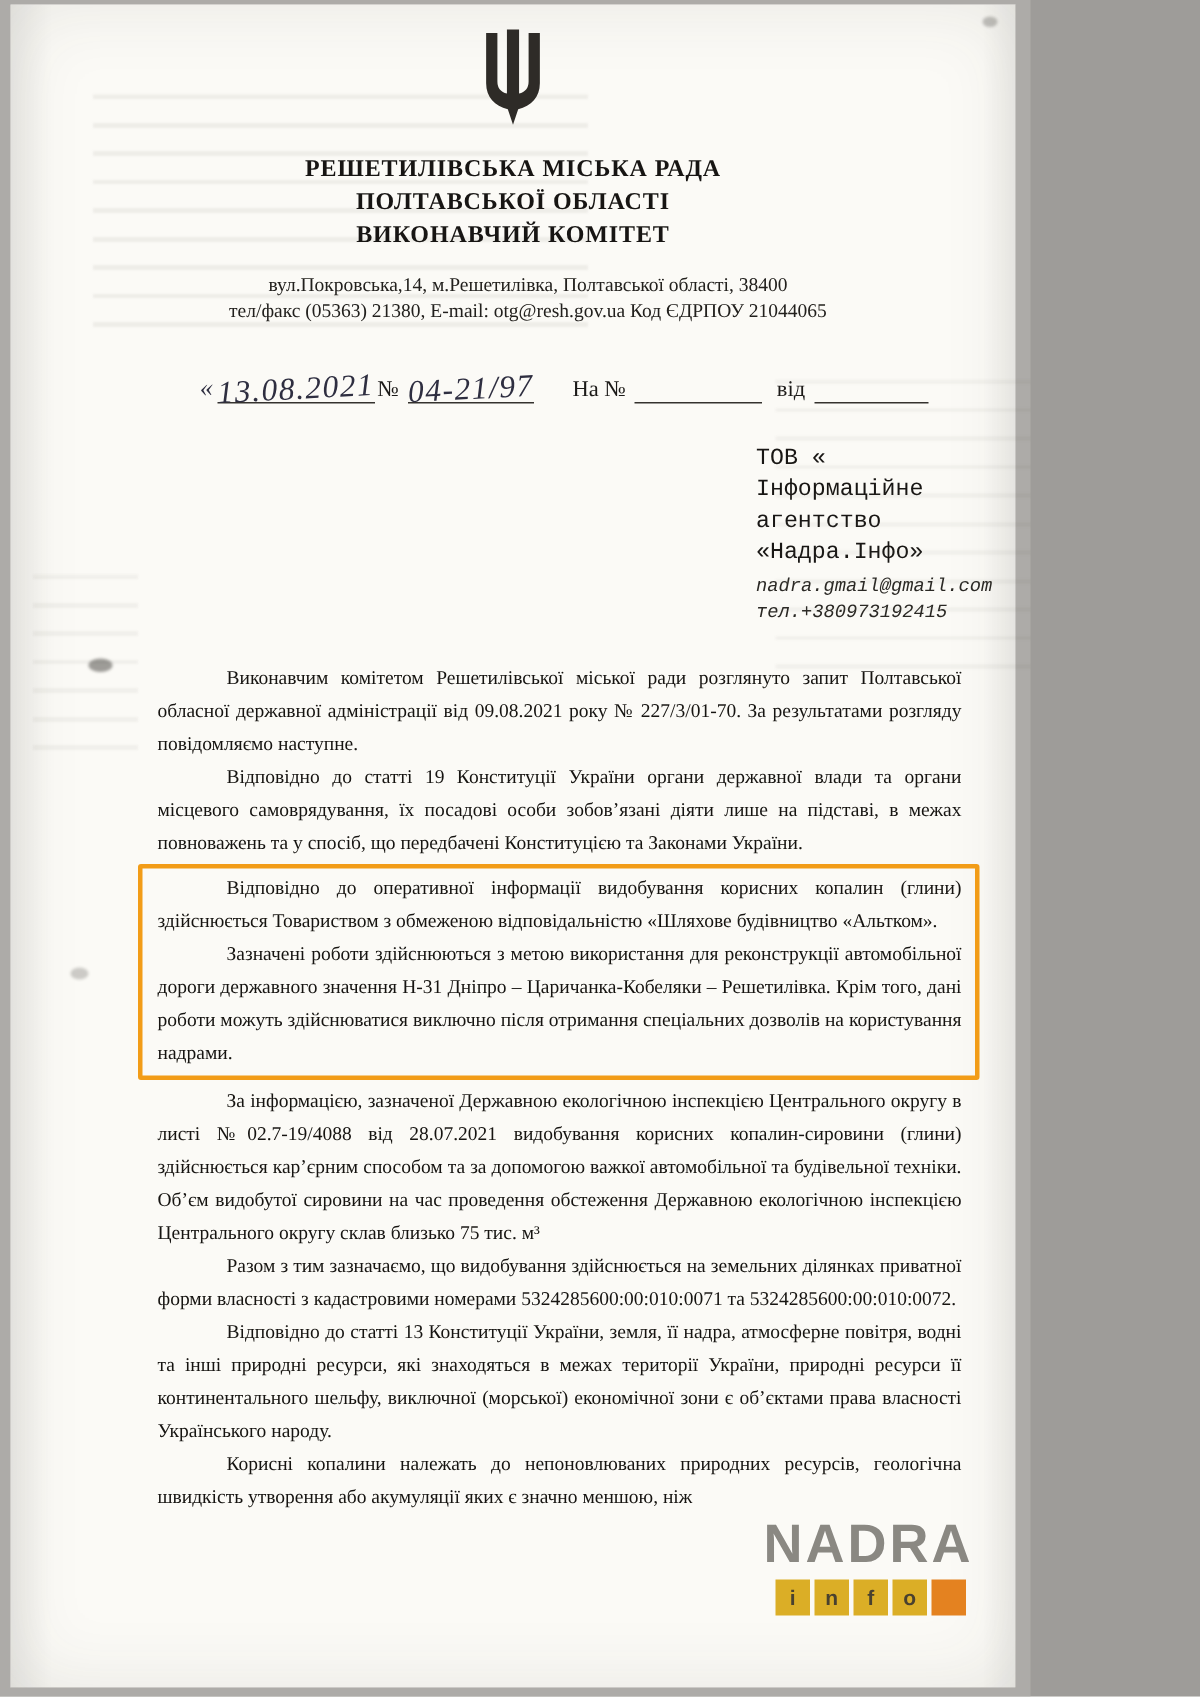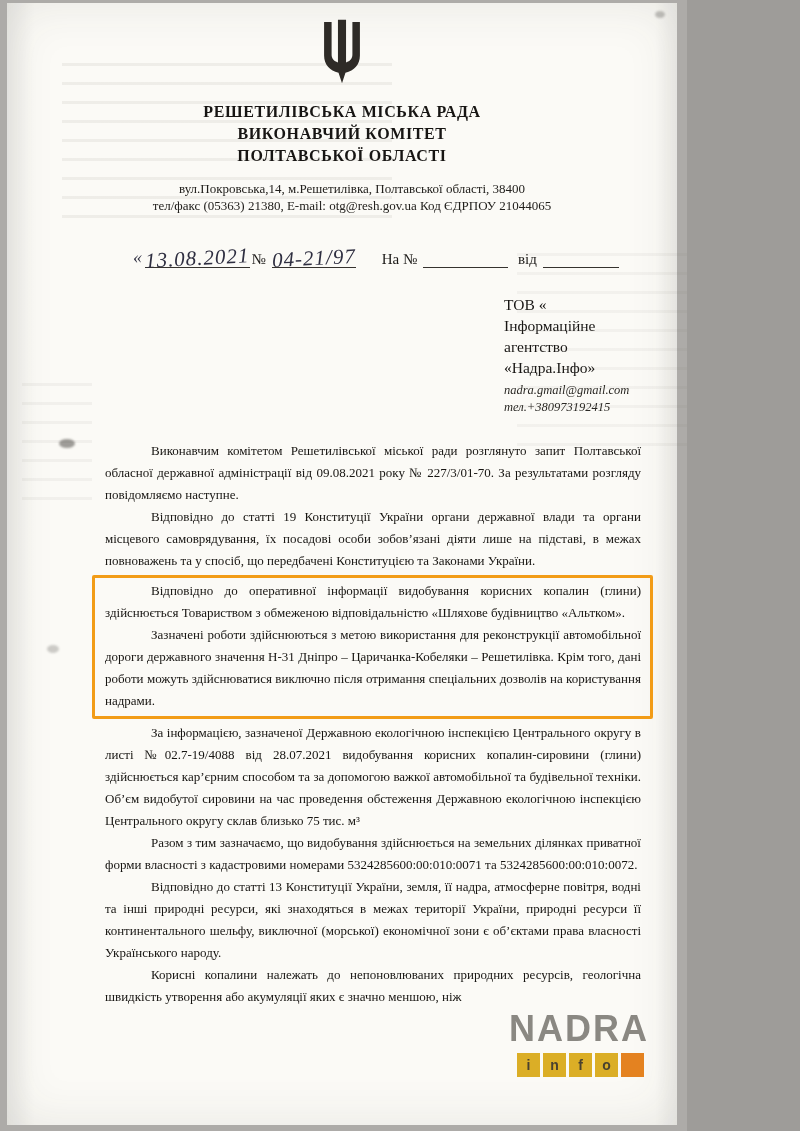--- a/index.html
+++ b/index.html
@@ -47,21 +47,21 @@
   .blank-b { flex:1 1 135px; }
   .label { padding:0 6px 0 2px; white-space:nowrap; }
   .hand {
     font-style:italic; font-size:21px; color:#2e2e40;
     display:inline-block; transform:rotate(-3deg); position:relative; top:4px;
     letter-spacing:1px; white-space:nowrap;
   }
   .hand.mark { font-size:18px; top:0; margin-right:2px; }
 
   
-  .recipient { margin:26px 40px 0 497px; font-size:15.5px; line-height:21px; color:#181614; }
+  .recipient { margin:26px 40px 0 497px; font-size:15.5px; line-height:21px; color:#181614;font-family:Liberation Mono, monospace; }
   .recipient .contact { font-style:italic; font-size:12.5px; line-height:17px; margin-top:4px; color:#2a2824; }
 
   
   .body-text {
     margin:24px 36px 0 98px;
     font-size:13px; line-height:22px; text-align:justify; color:#161411;
     position:relative; z-index:2;
   }
   .body-text p { text-indent:46px; }
   .hl-box {
@@ -101,22 +101,22 @@
     <div class="smudge" style="right:12px; top:8px; width:10px; height:7px; opacity:.6;"></div>
 
     <div class="letterhead">
       <span class="emblem">
         <svg width="52" height="70" viewBox="0 0 90 120" aria-hidden="true">
           <path fill="#2e2b27" d="M14 8 h13 v56 c0 8 4 12 11 14 V4 h14 v74 c7 -2 11 -6 11 -14 V8 h13 v58 c0 16 -10 26 -25 30 l-6 18 -6 -18 C24 92 14 82 14 66 Z"></path>
         </svg>
       </span>
       <div class="org">
         <div>РЕШЕТИЛІВСЬКА МІСЬКА РАДА</div>
+        <div>ПОЛТАВСЬКОЇ ОБЛАСТІ</div>
         <div>ВИКОНАВЧИЙ КОМІТЕТ</div>
-        <div>ПОЛТАВСЬКОЇ ОБЛАСТІ</div>
       </div>
       <div class="addr">
         <div>вул.Покровська,14, м.Решетилівка, Полтавської області, 38400</div>
         <div>тел/факс (05363) 21380, E-mail: otg@resh.gov.ua Код ЄДРПОУ 21044065</div>
       </div>
     </div>
 
     <div class="ref-line">
       <span class="hand mark">«</span>
       <span class="field date-field">

